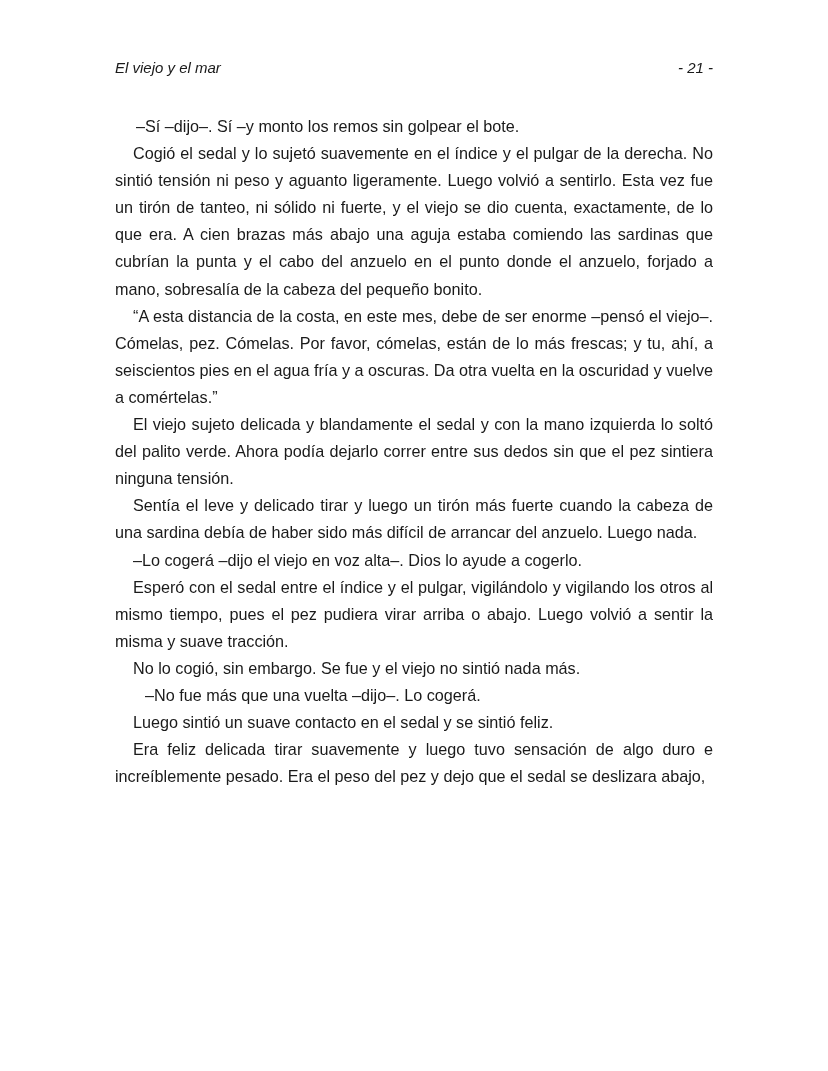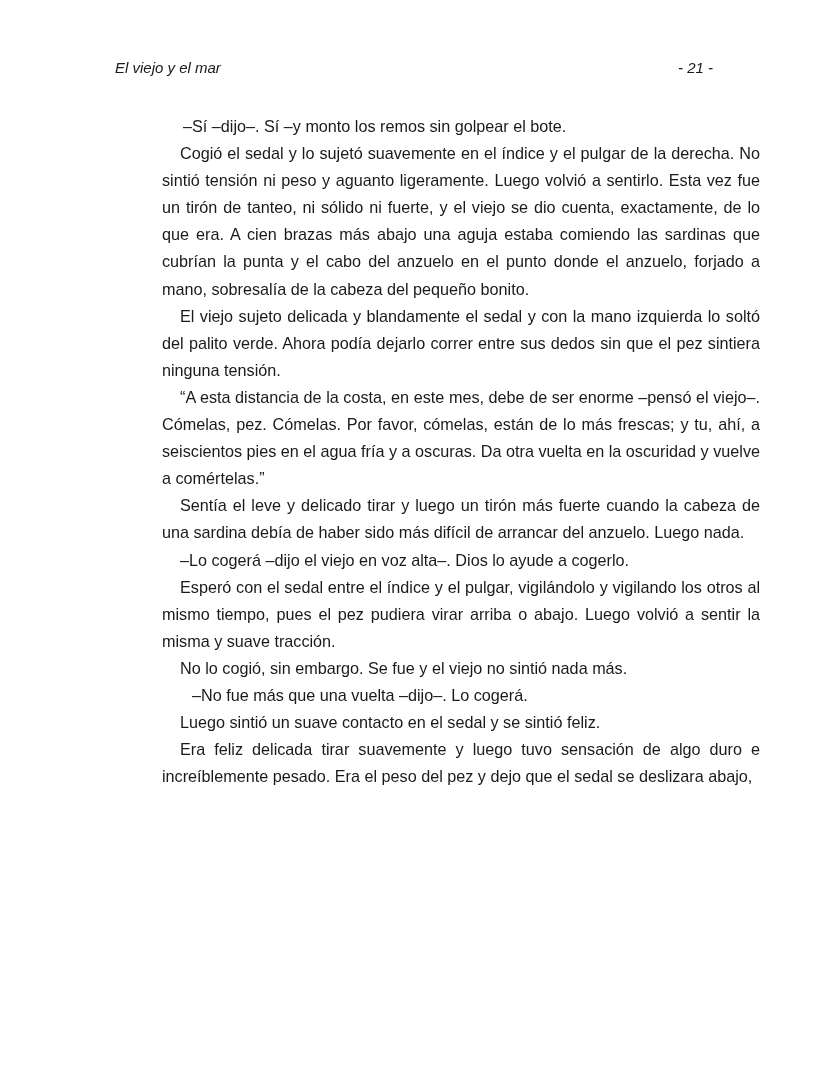--- a/index.html
+++ b/index.html
@@ -28,43 +28,42 @@
       align-items: center;
     }
     .page-body {
       position: absolute;
       left: 115px;
       top: 113px;
       width: 598px;
       font-size: 16.2px;
       line-height: 27.1px;
       text-align: justify;
-      margin-left: 47px;
     }
     .para {
       margin: 0;
       text-indent: 18px;
     }
     .para.indent-wide { text-indent: 21px; }
     .para.indent-wider { text-indent: 30px; }
     .para.single-line { text-align: left; }
   </style>
 </head>
 <body>
 
 <div class="page-header">
   <span>El viejo y el mar</span>
   <span>- 21 -</span>
 </div>
 
 <div class="page-body">
   <p class="para indent-wide single-line">–Sí –dijo–. Sí –y monto los remos sin golpear el bote.</p>
   <p class="para">Cogió el sedal y lo sujetó suavemente en el índice y el pulgar de la derecha. No sintió tensión ni peso y aguanto ligeramente. Luego volvió a sentirlo. Esta vez fue un tirón de tanteo, ni sólido ni fuerte, y el viejo se dio cuenta, exactamente, de lo que era. A cien brazas más abajo una aguja estaba comiendo las sardinas que cubrían la punta y el cabo del anzuelo en el punto donde el anzuelo, forjado a mano, sobresalía de la cabeza del pequeño bonito.</p>
+  <p class="para">“A esta distancia de la costa, en este mes, debe de ser enorme –pensó el viejo–. Cómelas, pez. Cómelas. Por favor, cómelas, están de lo más frescas; y tu, ahí, a seiscientos pies en el agua fría y a oscuras. Da otra vuelta en la oscuridad y vuelve a comértelas.”</p>
   <p class="para">El viejo sujeto delicada y blandamente el sedal y con la mano izquierda lo soltó del palito verde. Ahora podía dejarlo correr entre sus dedos sin que el pez sintiera ninguna tensión.</p>
-  <p class="para">“A esta distancia de la costa, en este mes, debe de ser enorme –pensó el viejo–. Cómelas, pez. Cómelas. Por favor, cómelas, están de lo más frescas; y tu, ahí, a seiscientos pies en el agua fría y a oscuras. Da otra vuelta en la oscuridad y vuelve a comértelas.”</p>
   <p class="para">Sentía el leve y delicado tirar y luego un tirón más fuerte cuando la cabeza de una sardina debía de haber sido más difícil de arrancar del anzuelo. Luego nada.</p>
   <p class="para single-line">–Lo cogerá –dijo el viejo en voz alta–. Dios lo ayude a cogerlo.</p>
   <p class="para">Esperó con el sedal entre el índice y el pulgar, vigilándolo y vigilando los otros al mismo tiempo, pues el pez pudiera virar arriba o abajo. Luego volvió a sentir la misma y suave tracción.</p>
   <p class="para single-line">No lo cogió, sin embargo. Se fue y el viejo no sintió nada más.</p>
   <p class="para indent-wider single-line">–No fue más que una vuelta –dijo–. Lo cogerá.</p>
   <p class="para single-line">Luego sintió un suave contacto en el sedal y se sintió feliz.</p>
   <p class="para">Era feliz delicada tirar suavemente y luego tuvo sensación de algo duro e increíblemente pesado. Era el peso del pez y dejo que el sedal se deslizara abajo,</p>
 </div>
 
 </body></html>

